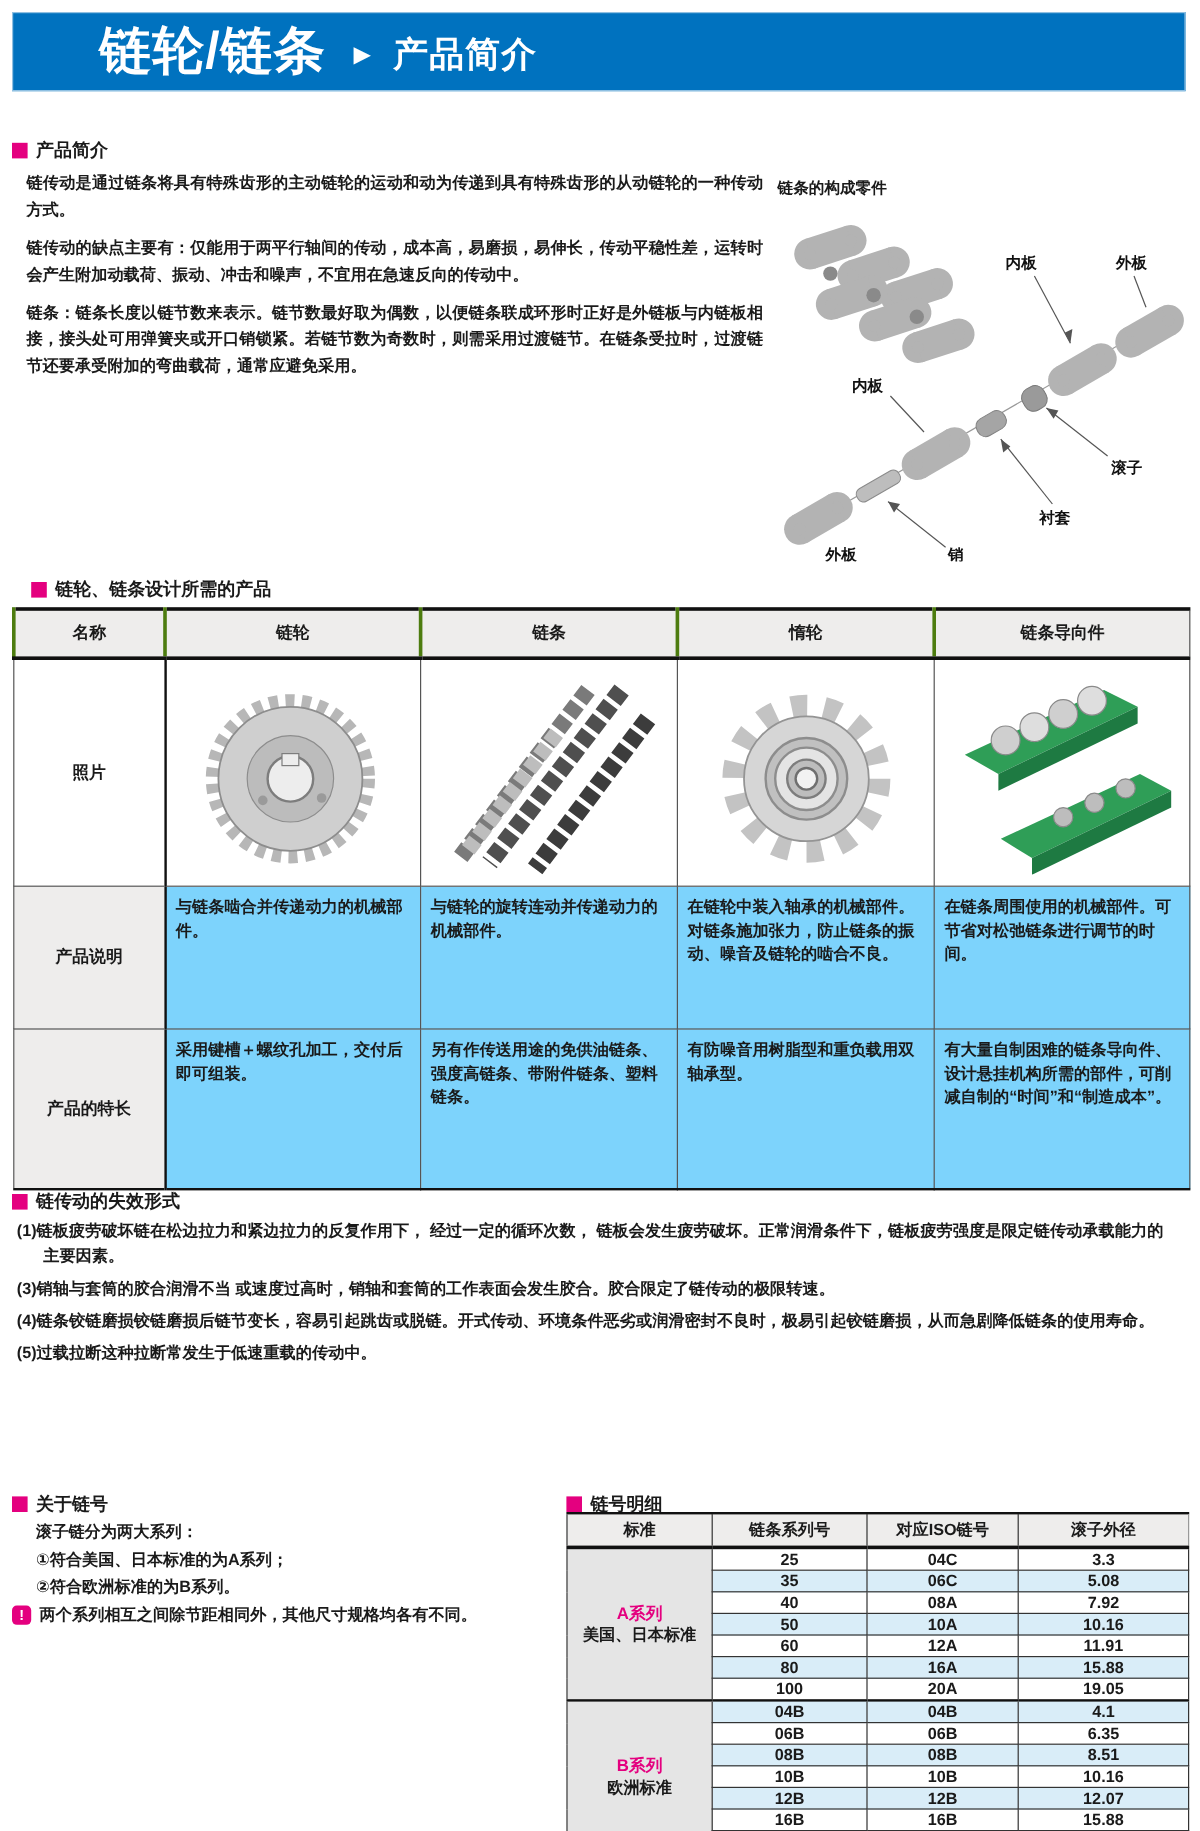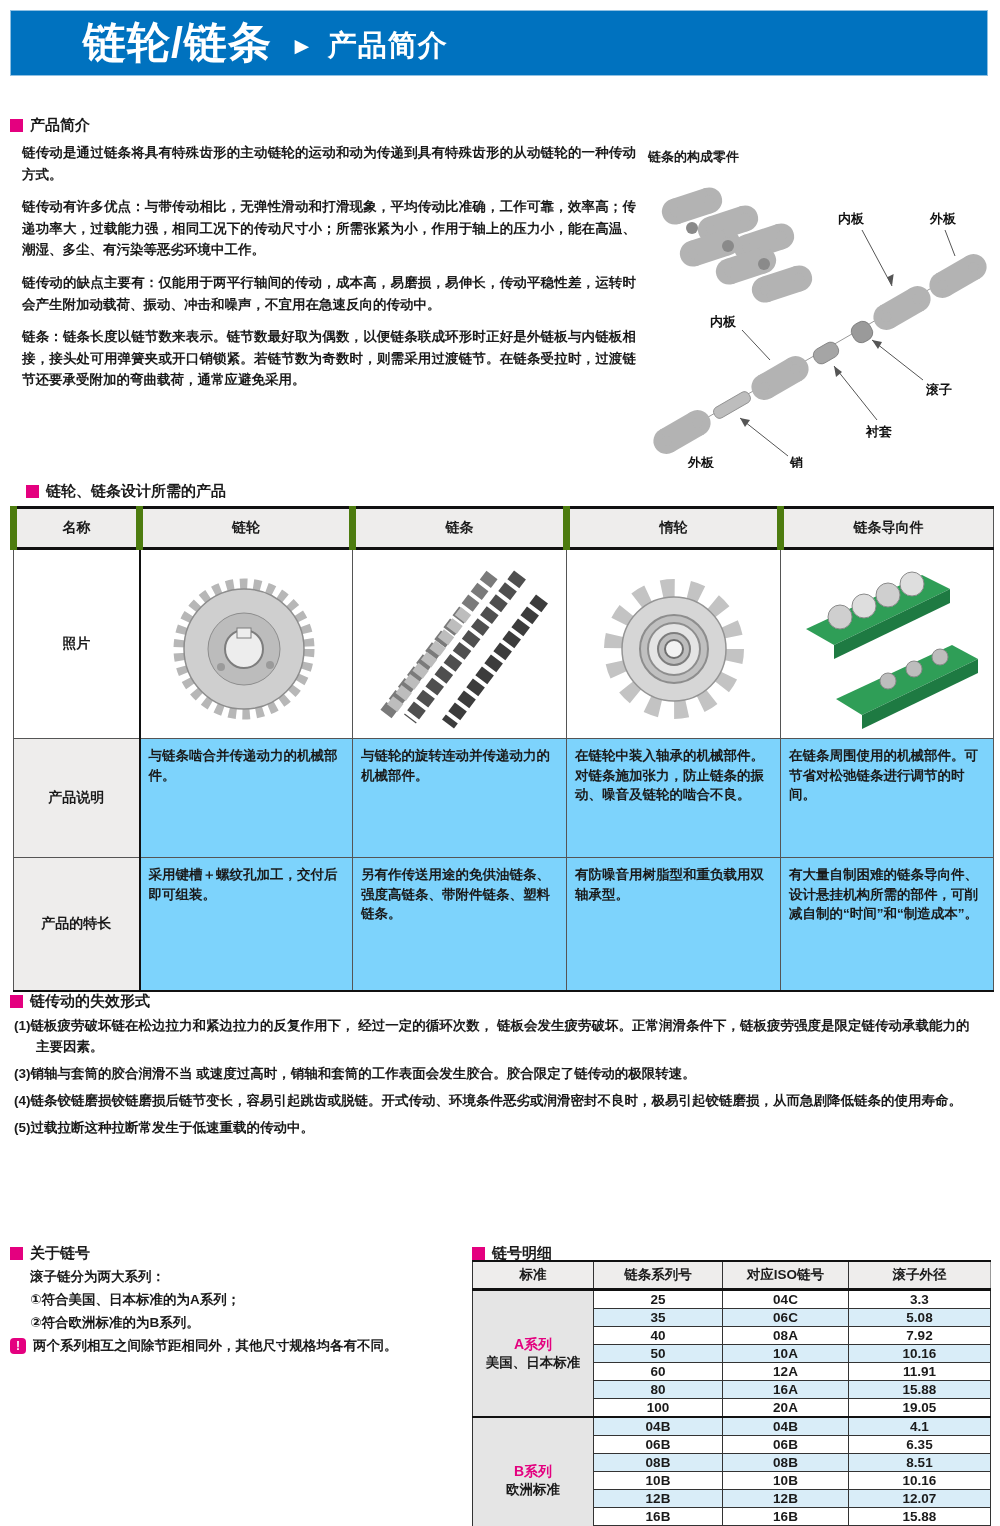--- a/index.html
+++ b/index.html
@@ -25,21 +25,21 @@
   .diagram{position:absolute;left:640px;top:148px;width:355px;height:322px;}
   .diagram .dg-title{font-size:13px;font-weight:bold;margin:0 0 2px 8px;}
   .diagram svg text{font-size:13px;font-weight:bold;fill:#111;font-family:"Liberation Sans",sans-serif;}
   .plate{fill:#b3b3b3;}
   .dg-arrow{stroke:#555;stroke-width:1;}
 
   
   .prod-table{position:absolute;left:10px;top:506px;width:980px;border-collapse:collapse;table-layout:fixed;
     border-top:3px solid #111;border-bottom:2px solid #111;border-left:1px solid #555;border-right:1px solid #555;}
   .prod-table th{background:#eeedec;font-size:14px;font-weight:bold;height:36px;
-    border-bottom:3px solid #111;border-left:7px solid #4d7c0f;}
+    border-bottom:3px solid #111;border-left:3px solid #4d7c0f;}
   .prod-table td{border:1px solid #555;vertical-align:top;}
   .prod-table .label-cell{background:#eeedec;text-align:center;vertical-align:middle;
     font-size:14px;font-weight:bold;border-right:2px solid #111;}
   .prod-table th:first-child{border-right:2px solid #111;}
   .prod-table .photo-row td{height:186px;background:#fff;}
   .prod-table .desc-row td{height:104px;}
   .prod-table .feat-row td{height:118px;}
   .prod-table .blue-cell{background:#7dd3fc;font-size:13.5px;font-weight:600;line-height:1.45;padding:7px 8px;}
   .photo-cell{text-align:center;vertical-align:middle !important;}
   .photo-cell svg{display:block;margin:10px auto 0 auto;}
@@ -80,21 +80,20 @@
     <span class="arrow">►</span>
     <span class="t2">产品简介</span>
   </div>
 
   <div class="sec-head" style="left:10px;top:116px;">
     <span class="pink-sq"></span>
     <span>产品简介</span>
   </div>
   <div class="intro">
     <p>链传动是通过链条将具有特殊齿形的主动链轮的运动和动为传递到具有特殊齿形的从动链轮的一种传动方式。</p>
-    <p>链传动有许多优点：与带传动相比，无弹性滑动和打滑现象，平均传动比准确，工作可靠，效率高；传递功率大，过载能力强，相同工况下的传动尺寸小；所需张紧为小，作用于轴上的压力小，能在高温、潮湿、多尘、有污染等恶劣环境中工作。</p>
     <p>链传动的缺点主要有：仅能用于两平行轴间的传动，成本高，易磨损，易伸长，传动平稳性差，运转时会产生附加动载荷、振动、冲击和噪声，不宜用在急速反向的传动中。</p>
     <p>链条：链条长度以链节数来表示。链节数最好取为偶数，以便链条联成环形时正好是外链板与内链板相接，接头处可用弹簧夹或开口销锁紧。若链节数为奇数时，则需采用过渡链节。在链条受拉时，过渡链节还要承受附加的弯曲载荷，通常应避免采用。</p>
   </div>
 
   <div class="diagram">
     <div class="dg-title">链条的构成零件</div>
     <svg width="355" height="300" viewBox="0 0 355 300">
       <defs>
         <g id="plate">
           <circle cx="-18" cy="0" r="13"></circle>

